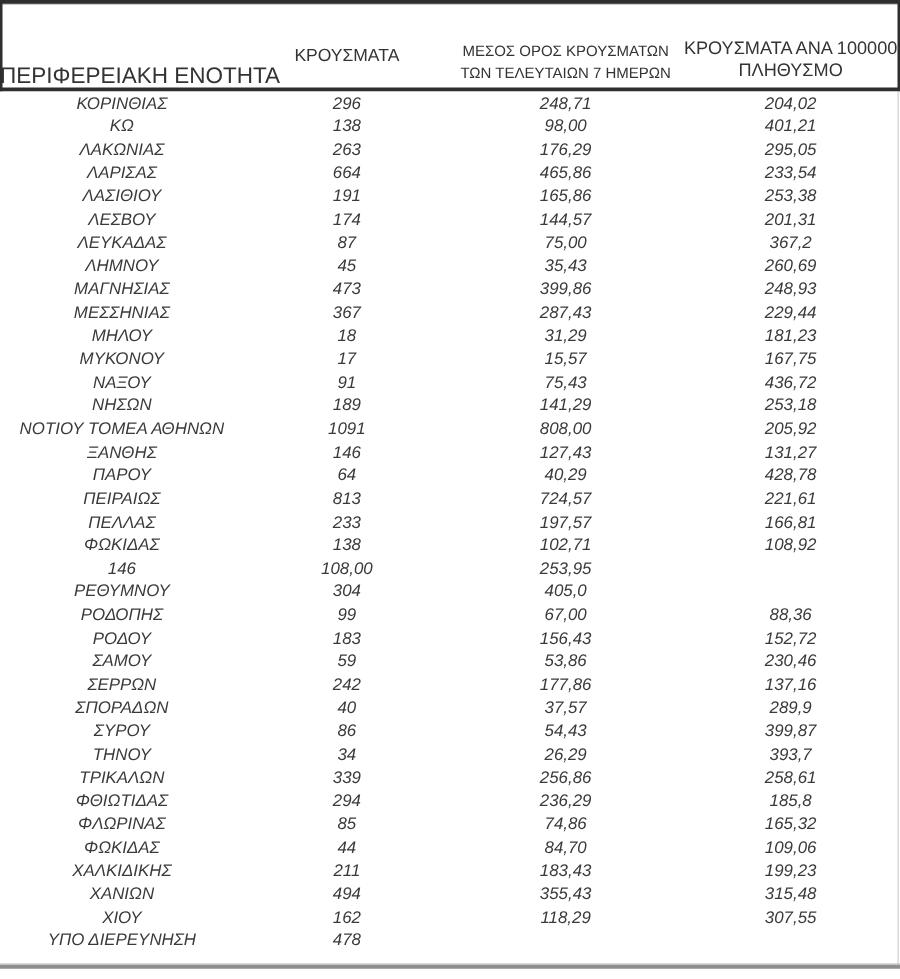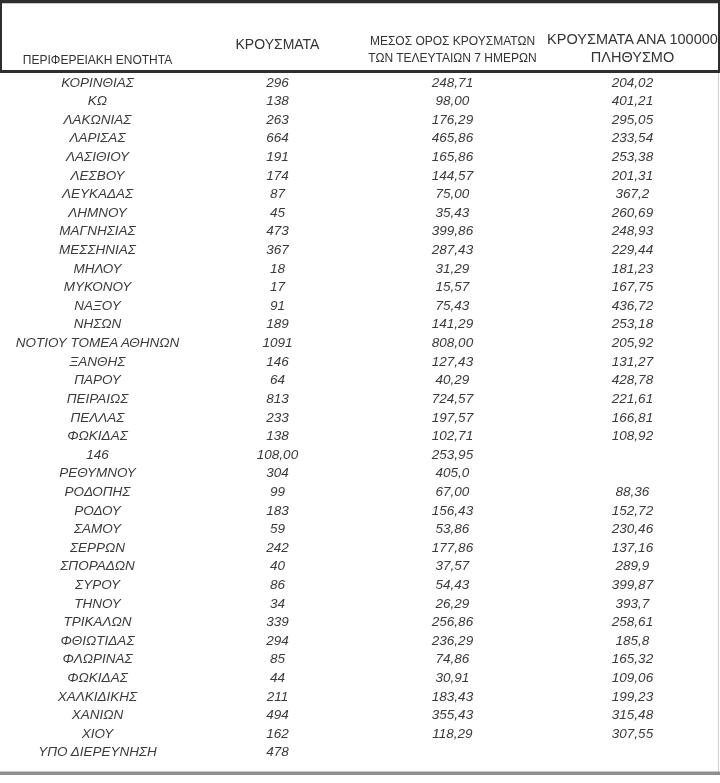--- a/index.html
+++ b/index.html
@@ -56,21 +56,21 @@
     background: #cfcfcf;
   }
   
   .thead { position: absolute; top: 0; left: 0; right: 0; height: 70px; }
   .th {
     position: absolute;
     text-align: center;
     color: #333333;
     white-space: nowrap;
   }
-  .th-region  { left: 0;    width: 195px; top: 52px; font-size: 12px; line-height: 17px; }
+  .th-region  { left: 0;    width: 195px; top: 52px; font-size: 18px; line-height: 17px; }
   .th-cases   { left: 195px; width: 165px; top: 36px; font-size: 14px; line-height: 17px; }
   .th-avg     { left: 360px; width: 185px; top: 33px; font-size: 12px; line-height: 17px; }
   .th-per100k { left: 545px; width: 175px; top: 30px; font-size: 14.5px; line-height: 18px; }
   
   .rows {
     position: absolute;
     top: 73px; left: 0; right: 0; font-style: italic;
   }
   .row {
     display: grid;
@@ -302,21 +302,21 @@
     </div>
       <div class="row">
       <div class="cell">ΦΛΩΡΙΝΑΣ</div>
       <div class="cell">85</div>
       <div class="cell">74,86</div>
       <div class="cell">165,32</div>
     </div>
       <div class="row">
       <div class="cell">ΦΩΚΙΔΑΣ</div>
       <div class="cell">44</div>
-      <div class="cell">30,91</div>
+      <div class="cell">84,70</div>
       <div class="cell">109,06</div>
     </div>
       <div class="row">
       <div class="cell">ΧΑΛΚΙΔΙΚΗΣ</div>
       <div class="cell">211</div>
       <div class="cell">183,43</div>
       <div class="cell">199,23</div>
     </div>
       <div class="row">
       <div class="cell">ΧΑΝΙΩΝ</div>

